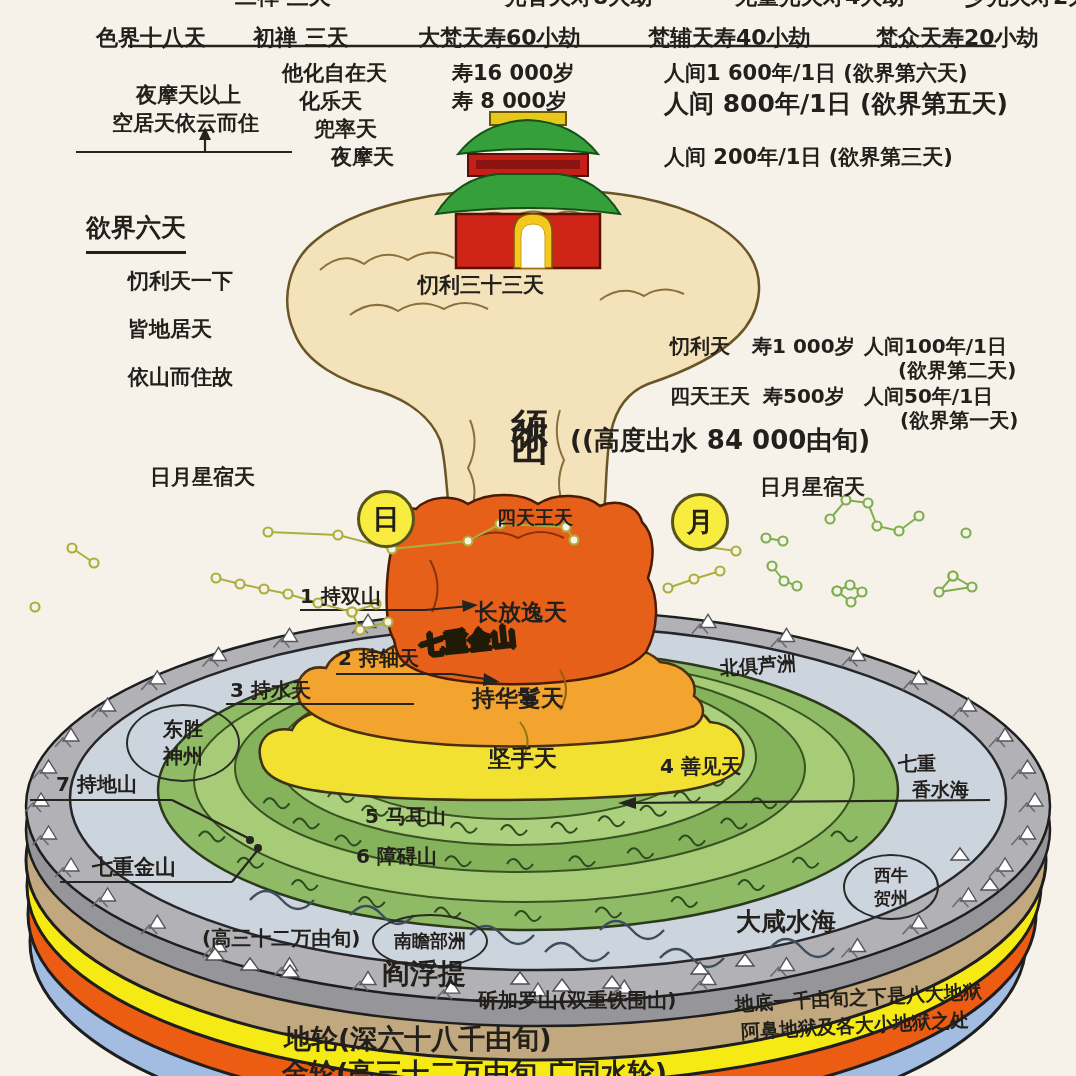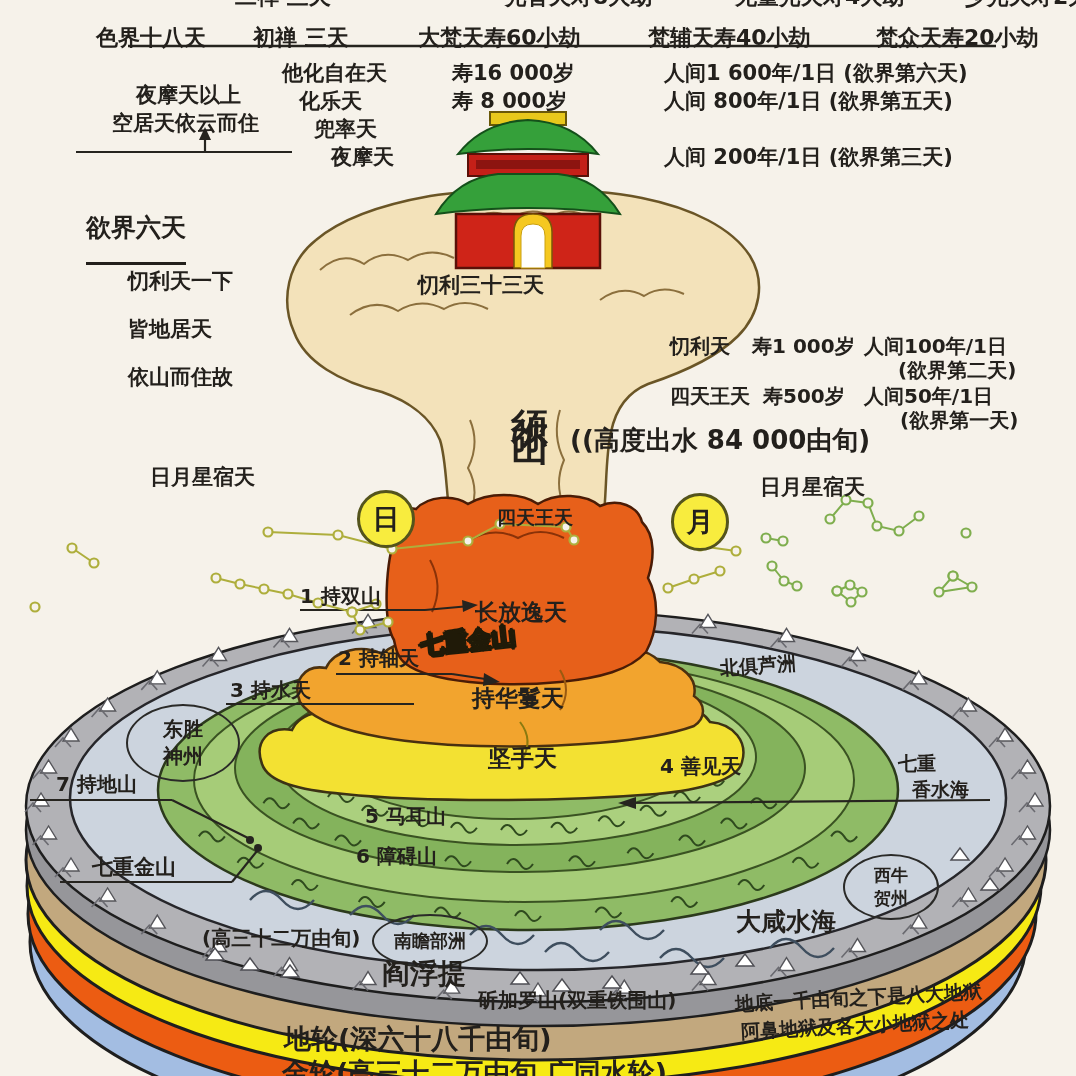--- a/index.html
+++ b/index.html
@@ -5,21 +5,21 @@
   html,body{margin:0;padding:0;background:#e8e4dc;}
   #canvas{position:relative;width:1076px;height:1076px;overflow:hidden;
     background:#f6f2ea;font-family:"DejaVu Sans","Liberation Sans",sans-serif;color:#23201c;}
   #scene{position:absolute;left:0;top:0;}
   .lbl{position:absolute;font-weight:700;white-space:nowrap;color:#23201c;line-height:1.25;z-index:5;}
   .oval{position:absolute;border:2.5px solid #2a2a28;border-radius:50%;display:flex;flex-direction:column;
     align-items:center;justify-content:center;font-weight:700;z-index:5;text-align:left;}
   .circle-badge{position:absolute;width:52px;height:52px;border-radius:50%;background:#f8ec3e;
     border:3px solid #54541c;display:flex;align-items:center;justify-content:center;
     font-size:27px;font-weight:700;z-index:5;}
-  .underlined{border-bottom:3px solid #23201c;padding-bottom:19px;}
+  .underlined{border-bottom:3px solid #23201c;padding-bottom:8px;}
   .gold-outline{color:#f7e948;-webkit-text-stroke:1.5px #201a08;
     text-shadow:-2px 0 #201a08,2px 0 #201a08,0 -2px #201a08,0 2px #201a08;}
   .tilt{transform:rotate(-3deg);}
 </style>
 </head>
 <body>
 
 <div id="canvas">
 
   <svg id="scene" width="1076" height="1076" viewBox="0 0 1076 1076">
@@ -297,21 +297,21 @@
 
   <div class="lbl" style="left:282px;top:60px;font-size:21px;">他化自在天</div>
   <div class="lbl" style="left:299px;top:88px;font-size:21px;">化乐天</div>
   <div class="lbl" style="left:314px;top:116px;font-size:21px;">兜率天</div>
   <div class="lbl" style="left:331px;top:144px;font-size:21px;">夜摩天</div>
 
   <div class="lbl" style="left:452px;top:60px;font-size:21px;">寿16 000岁</div>
   <div class="lbl" style="left:452px;top:88px;font-size:21px;">寿 8 000岁</div>
 
   <div class="lbl" style="left:664px;top:60px;font-size:21px;">人间1 600年/1日 (欲界第六天)</div>
-  <div class="lbl" style="left:664px;top:88px;font-size:21px;">人间 800年/1日 (欲界第五天)</div>
+  <div class="lbl" style="left:664px;top:88px;font-size:25px;">人间 800年/1日 (欲界第五天)</div>
   <div class="lbl" style="left:664px;top:144px;font-size:21px;">人间 200年/1日 (欲界第三天)</div>
 
   <div class="lbl underlined" style="left:86px;top:212px;font-size:25px;">欲界六天</div>
   <div class="lbl" style="left:128px;top:268px;font-size:21px;">忉利天一下</div>
   <div class="lbl" style="left:128px;top:316px;font-size:21px;">皆地居天</div>
   <div class="lbl" style="left:128px;top:364px;font-size:21px;">依山而住故</div>
 
   <div class="lbl" style="left:418px;top:272px;font-size:21px;">忉利三十三天</div>
   <div class="lbl" style="left:506px;top:380px;font-size:37px;writing-mode:vertical-rl;letter-spacing:9px;">须弥山</div>
   <div class="lbl" style="left:570px;top:424px;font-size:26px;">((高度出水 84 000由旬)</div>

